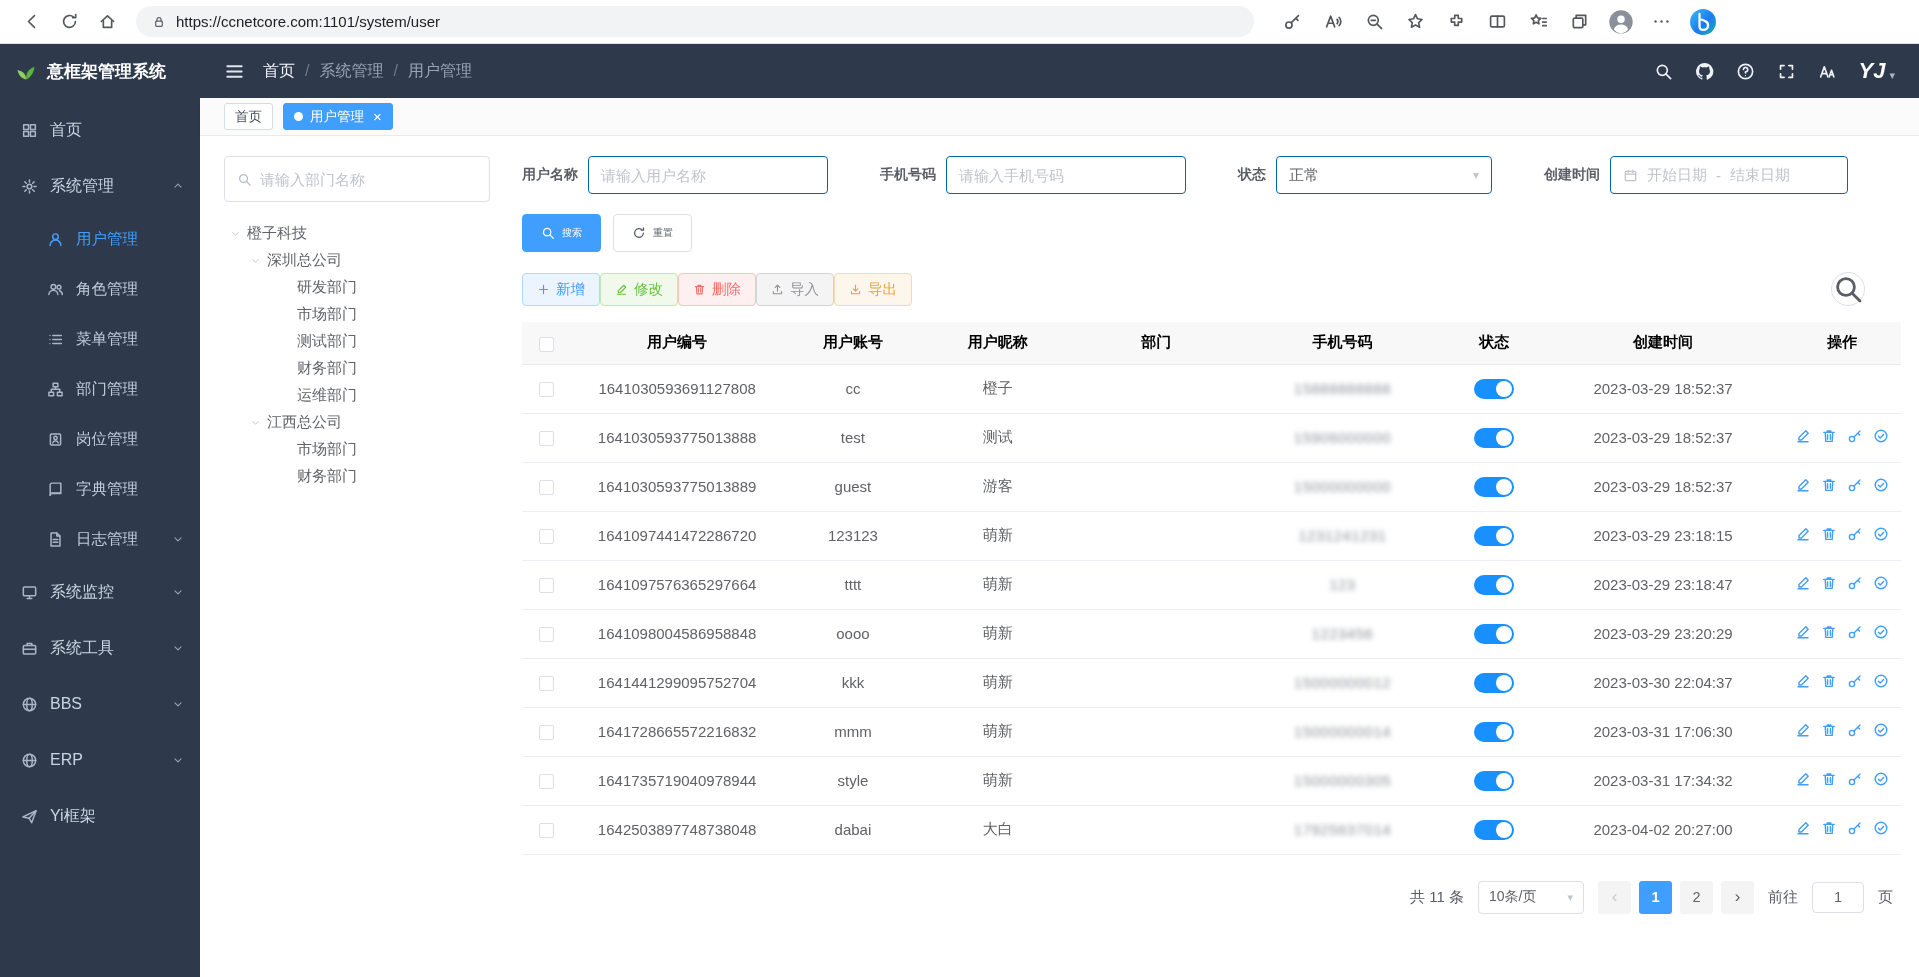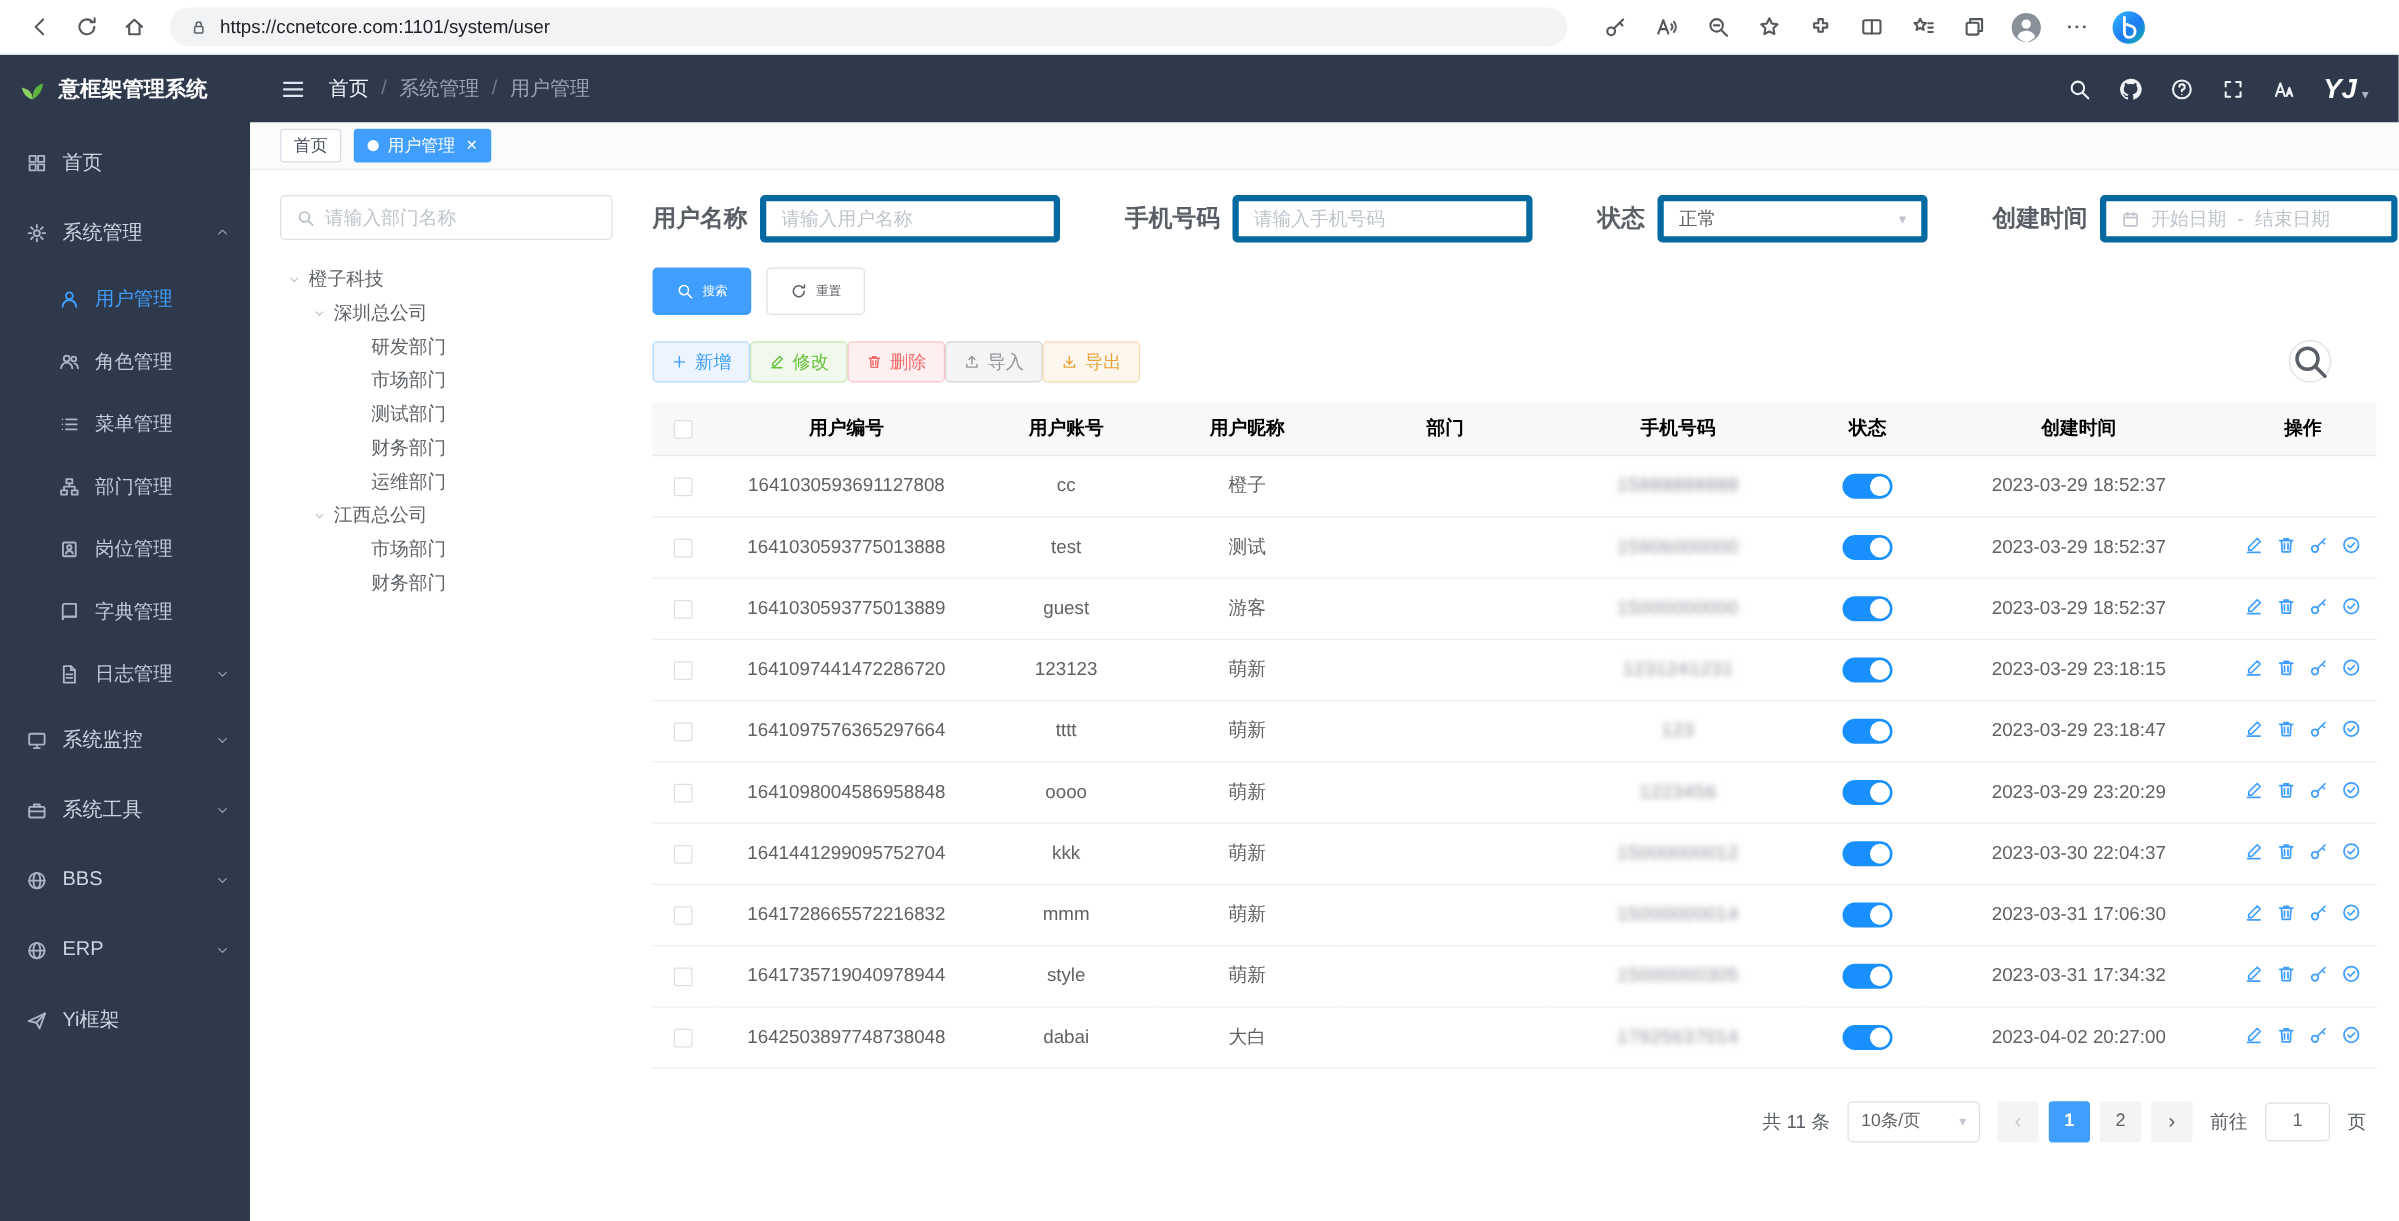--- a/index.html
+++ b/index.html
@@ -48,34 +48,34 @@
   
   .tabsbar { height:38px; background:#fbfbfc; border-bottom:1px solid #e8eaee; display:flex; align-items:center; gap:10px; padding:0 24px; box-shadow:0 1px 3px rgba(0,0,0,.04); }
   .tab { height:27px; padding:0 10px; background:#fff; border:1px solid #d8dce5; border-radius:3px; display:flex; align-items:center; gap:7px; font-size:13.5px; color:#495060; cursor:pointer; }
   .tab.active { background:var(--accent,#409eff); border-color:var(--accent,#409eff); color:#fff; }
   .tab-dot { width:9px; height:9px; border-radius:50%; background:#fff; }
   .tab-close { font-size:15px; margin-left:2px; }
 
   
   .content { flex:1; display:flex; gap:32px; padding:20px 18px 0 24px; background:#fff; min-height:0; }
   .tree-panel { width:266px; flex-shrink:0; }
-  .tree-search { height:36px; border:1px solid #dcdfe6; border-radius:4px; display:flex; align-items:center; gap:8px; padding:0 12px; }
+  .tree-search { height:46px; border:1px solid #dcdfe6; border-radius:4px; display:flex; align-items:center; gap:8px; padding:0 12px; }
   .tree-search .icon { color:#b6bcc6; font-size:15px; }
   .tree-search input { border:none; outline:none; flex:1; font-size:15px; color:#606266; background:transparent; font-family:inherit; min-width:0; }
   input::placeholder { color:#bfc4cd; }
   #tree { margin-top:18px; font-size:15px; color:#5f6368; }
   .tree-node { height:27px; display:flex; align-items:center; gap:6px; cursor:pointer; white-space:nowrap; }
   .tree-caret { font-size:11px; color:#c0c4cc; }
   .tree-caret-spacer { width:11px; flex-shrink:0; }
 
   .right-panel { flex:1; min-width:0; display:flex; flex-direction:column; }
   .filter-row { display:flex; align-items:center; gap:52px; }
   .f-group { display:flex; align-items:center; gap:10px; }
-  .f-label { font-size:19px; font-weight:700; color:#5a5e66; white-space:nowrap; }
-  .f-input { height:38px; border:5px solid #0369a1; border-radius:4px; font-size:15px; color:#606266; padding:0 12px; font-family:inherit; outline:none; }
+  .f-label { font-size:14px; font-weight:700; color:#5a5e66; white-space:nowrap; }
+  .f-input { height:38px; border:1px solid #0369a1; border-radius:4px; font-size:15px; color:#606266; padding:0 12px; font-family:inherit; outline:none; }
   input.f-input { width:240px; }
   .f-select { width:216px; display:flex; align-items:center; justify-content:space-between; cursor:pointer; }
   .f-select .caret, .f-date .sep { color:#bfc4cd; }
   .f-select .caret { font-size:12px; color:#c0c4cc; }
   .f-date { width:238px; display:flex; align-items:center; gap:9px; color:#bfc4cd; cursor:pointer; }
   .f-date .icon { font-size:15px; color:#c0c4cc; }
 
   .action-row { margin-top:20px; display:flex; gap:12px; }
   .btn { height:38px; border-radius:4px; font-size:10px; display:inline-flex; align-items:center; gap:7px; padding:0 18px; cursor:pointer; font-family:inherit; border:1px solid transparent; }
   .btn .icon { font-size:14px; }

